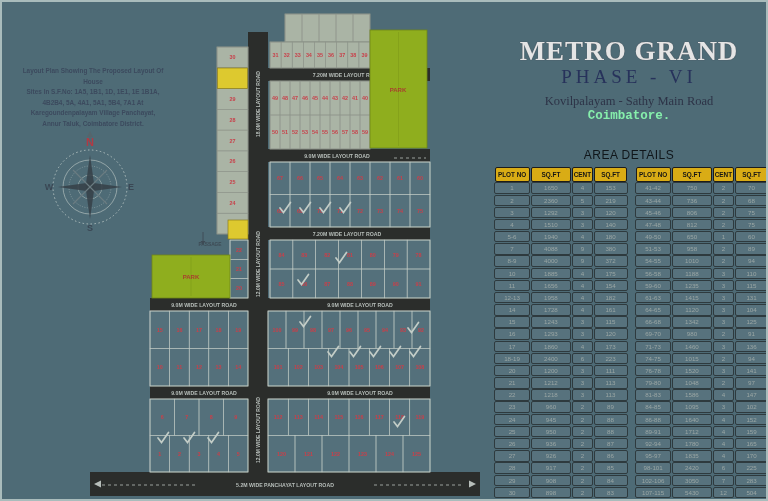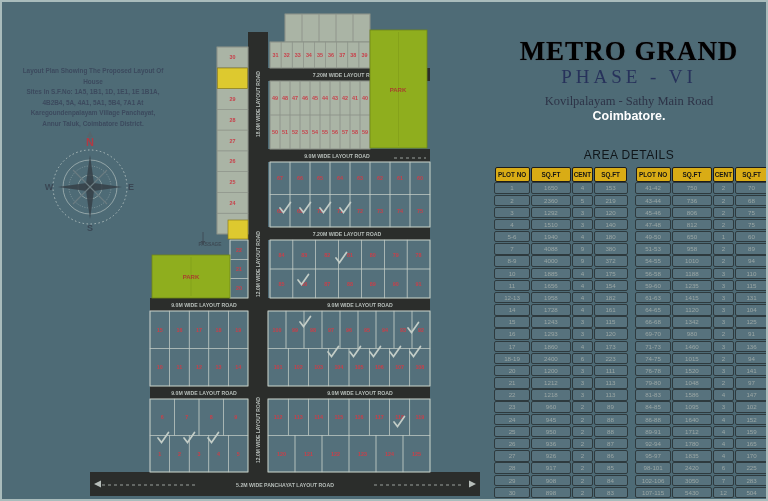--- a/index.html
+++ b/index.html
@@ -11,31 +11,31 @@
   svg text{font-family:"Liberation Sans",sans-serif;}
   .map-svg{position:absolute;left:0;top:0;}
   .note{
     position:absolute;left:12px;top:64px;width:158px;text-align:center;
     font-size:6.4px;font-weight:bold;color:#3c4a5e;line-height:1.65;
   }
   .panel{position:absolute;left:488px;top:0;width:278px;text-align:center;}
   .brand{
     position:absolute;left:0;top:34px;width:278px;
     font-family:"Liberation Serif",serif;font-weight:bold;font-size:27px;
-    color:#000000;letter-spacing:1px;text-shadow:0 0 1px rgba(60,20,25,.5);
+    color:#e5e5e5;letter-spacing:1px;text-shadow:0 0 1px rgba(60,20,25,.5);
   }
   .phase{
     position:absolute;left:0;top:64px;width:278px;
     font-family:"Liberation Serif",serif;font-weight:normal;font-size:19px;
     color:#27325b;letter-spacing:4px;
   }
   .addr1{position:absolute;left:0;top:92px;width:278px;
     font-family:"Liberation Serif",serif;font-weight:normal;font-size:12.5px;color:#2d3347;}
   .addr2{position:absolute;left:0;top:107px;width:278px;
-    font-family:Liberation Sans, sans-serif;font-weight:bold;font-size:12.5px;color:#ffffff;}
+    font-family:Liberation Mono, monospace;font-weight:bold;font-size:12.5px;color:#86efac;}
   .area-heading{position:absolute;left:0;top:146px;width:278px;
     font-size:12px;font-weight:normal;color:#10161a;letter-spacing:.5px;}
   .tables{position:absolute;left:492px;top:164px;display:flex;gap:7px;}
   .sub-table{width:134px;}
   .trow{display:grid;grid-template-columns:27% 31% 16% 26%;}
   .hcell{
     background:#d9ac15;border:1px solid #1c1c1c;border-radius:2px;
     font-size:6.4px;font-weight:bold;color:#141414;text-align:center;
     height:13px;line-height:13px;margin:0.5px;
   }

